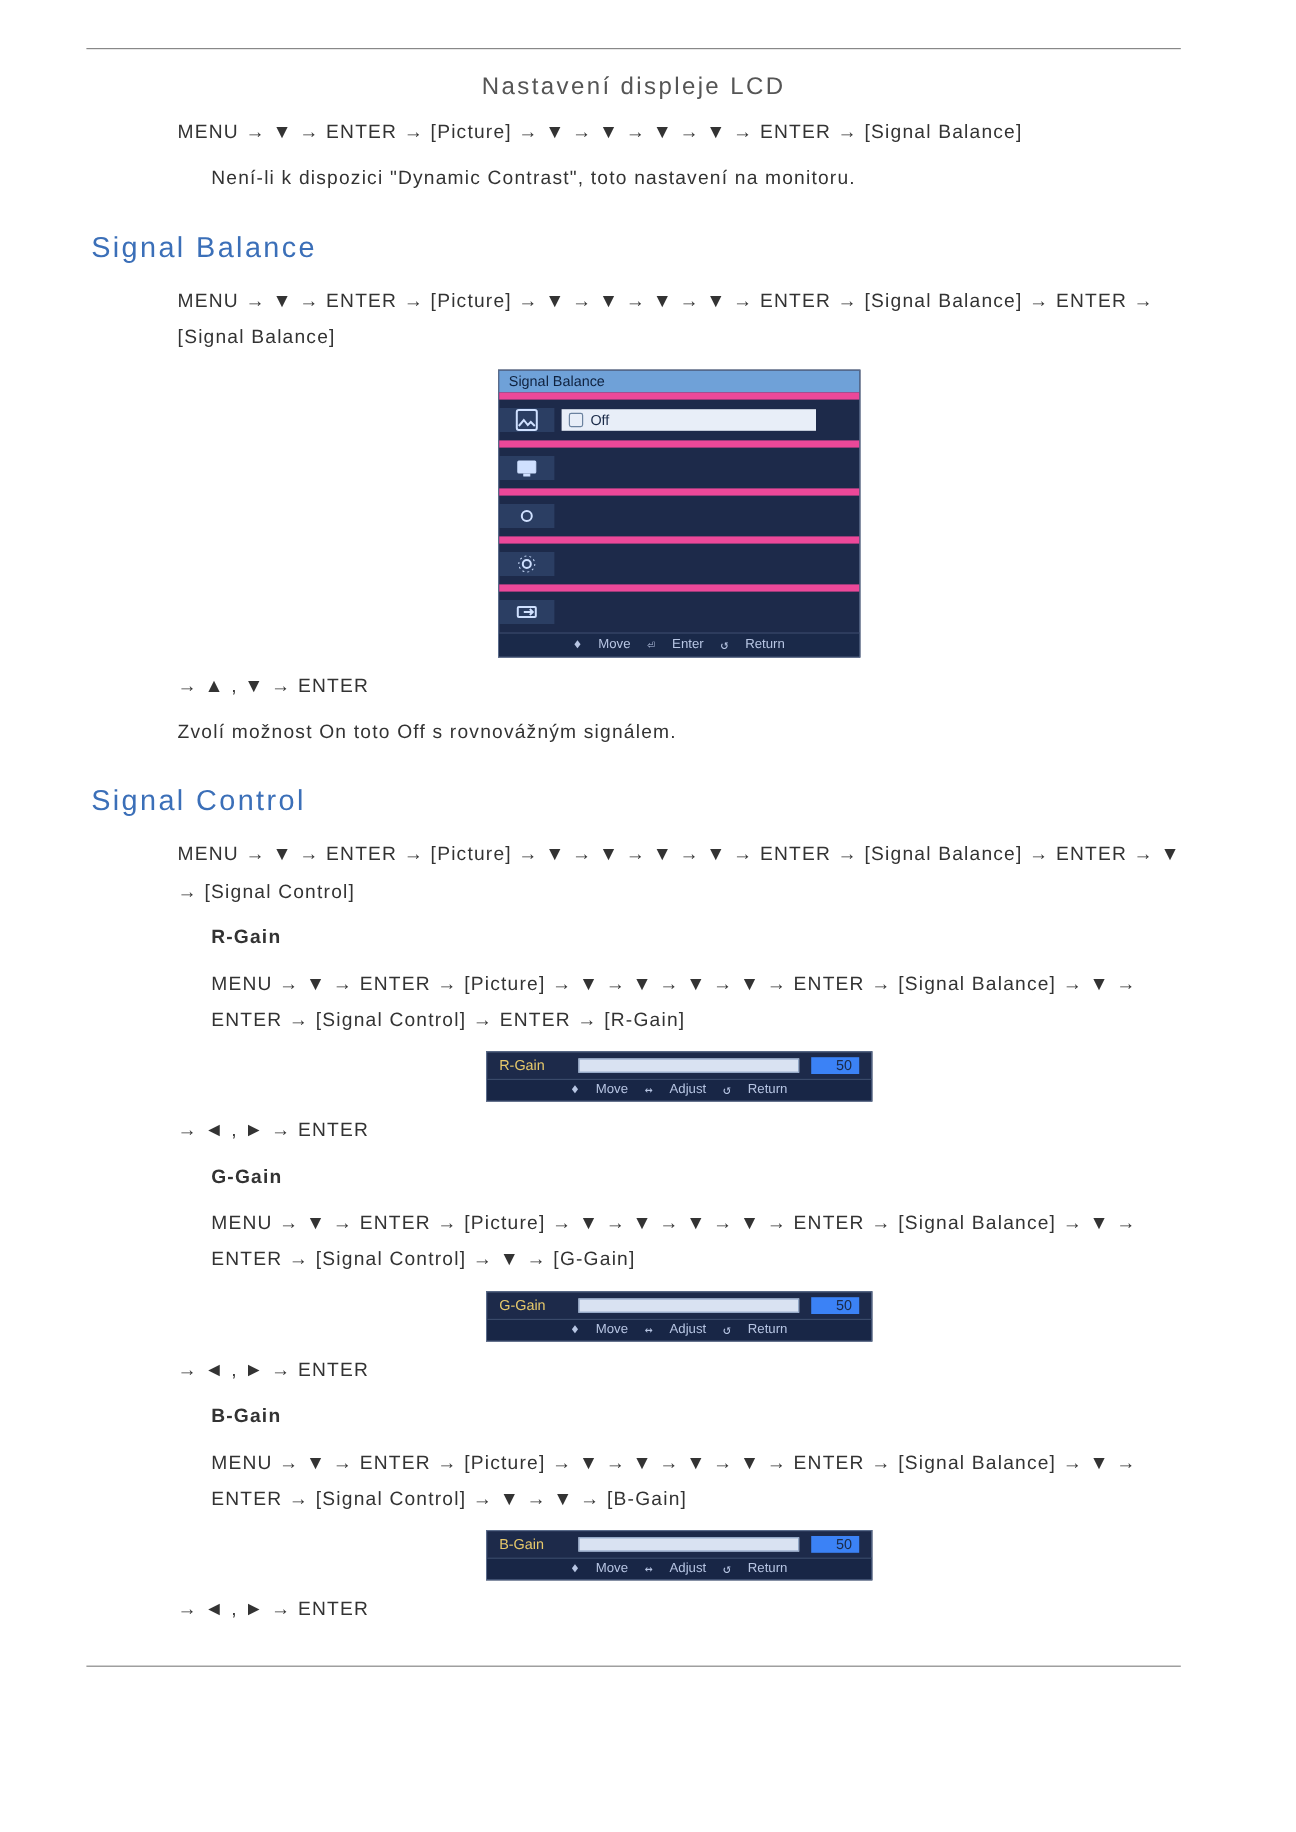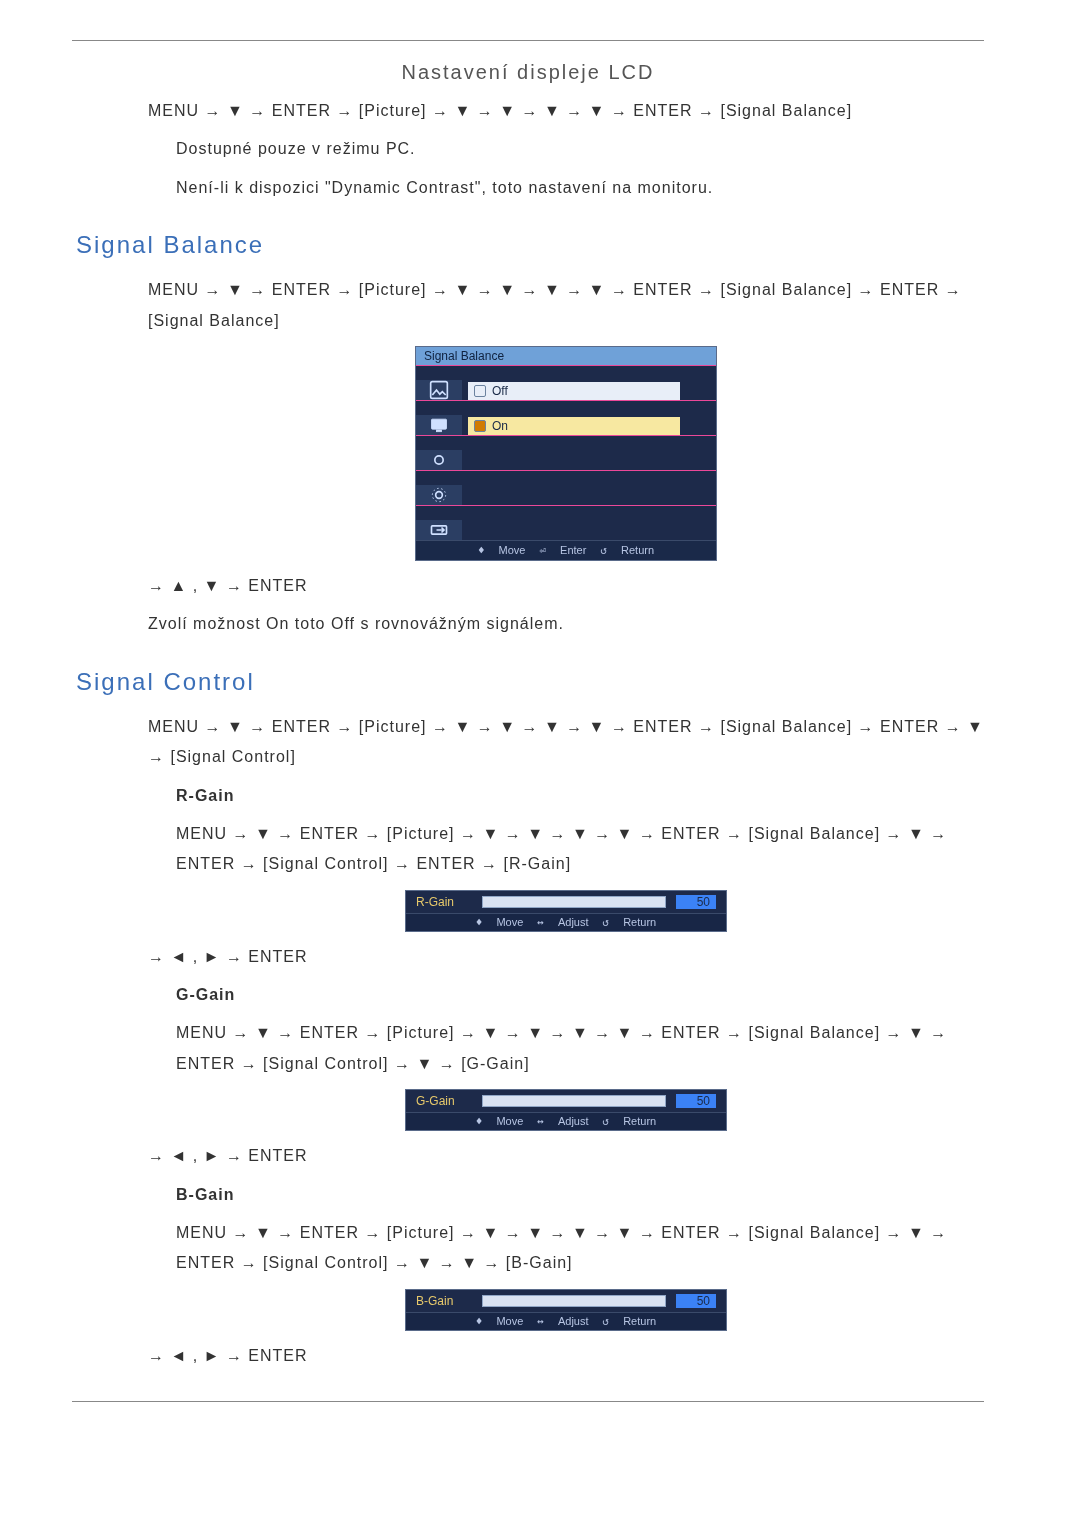--- a/index.html
+++ b/index.html
@@ -8,21 +8,21 @@
   .header-title{text-align:center;color:#555;font-size:20px;letter-spacing:2px;margin:20px 0 12px}
   .footer-bar{border-top:1px solid #888;margin-top:30px;height:1px}
   .section-title{color:#3b6fb8;font-size:24px;letter-spacing:2px;margin:28px 0 16px 4px}
   .body{margin-left:76px}
   .para{color:#333;line-height:1.9;letter-spacing:1px;margin:8px 0}
   .sub{margin-left:28px}
   .center-wrap{display:flex;justify-content:center;margin:10px 0}
   
   .sb-menu{width:300px;border:1px solid #5a6b8a;background:#1d2a4a;font-size:12px;color:#dce5f5}
   .sb-titlebar{background:#6fa1d8;color:#0f223f;padding:2px 8px;font-size:12px}
-  .sb-row{display:flex;align-items:flex-end;height:34px;border-top:1px solid #ec4899}
+  .sb-row{display:flex;align-items:center;height:34px;border-top:6px solid #ec4899}
   .sb-iconcell{width:46px;background:#2b3e63;display:flex;align-items:center;justify-content:center}
   .sb-iconcell svg{width:20px;height:20px;fill:#cfe0ff;stroke:#cfe0ff}
   .sb-body{flex:1;display:flex;align-items:center;padding:0 6px}
   .sb-optbox{background:#e8eef8;color:#1a2a48;font-size:12px;padding:2px 6px;display:inline-flex;align-items:center;gap:6px;min-width:200px}
   .sb-optbox.sel{background:#f7e8a1}
   .sb-radio{width:10px;height:10px;border:1px solid #6b829f;display:inline-block;border-radius:2px}
   .sb-radio.on{background:#d07a00}
   .sb-footer{background:#1a2949;color:#b7c5e3;font-size:11px;display:flex;gap:14px;justify-content:center;padding:3px 0;border-top:1px solid #3a4a6a}
   .sb-footer span::before{margin-right:3px}
   
@@ -37,21 +37,20 @@
 </style>
 </head>
 <body>
 
 <div class="page">
   <hr class="hr">
   <div class="header-title">Nastavení displeje LCD</div>
 
   <div class="body">
     <div class="para">MENU → ▼ → ENTER → [Picture] → ▼ → ▼ → ▼ → ▼ → ENTER → [Signal Balance]</div>
-    <div class="para sub">Dostupné pouze v režimu PC.</div>
     <div class="para sub">Není-li k dispozici "Dynamic Contrast", toto nastavení na monitoru.</div>
   </div>
 
   <div class="section-title">Signal Balance</div>
   <div class="body">
     <div class="para">MENU → ▼ → ENTER → [Picture] → ▼ → ▼ → ▼ → ▼ → ENTER → [Signal Balance] → ENTER → [Signal Balance]</div>
 
     <div class="center-wrap">
       <div class="sb-menu">
         <div class="sb-titlebar">Signal Balance</div>
@@ -70,26 +69,20 @@
               </span>
           </div>
         </div>
 
         <div class="sb-row">
           <div class="sb-iconcell">
             <svg viewBox="0 0 24 24">
                 <rect x="3" y="5" width="18" height="12" rx="1" fill="#cfe0ff"></rect>
                 <rect x="9" y="18" width="6" height="2" fill="#cfe0ff"></rect>
               </svg>
-          </div>
-          <div class="sb-body">
-            <span class="sb-optbox sel">
-                <span class="sb-radio on"></span>
-                <span>On</span>
-              </span>
           </div>
         </div>
 
         <div class="sb-row">
           <div class="sb-iconcell">
             <svg viewBox="0 0 24 24">
                 <circle cx="12" cy="12" r="5" fill="none" stroke-width="2"></circle>
               </svg>
           </div>
           <div class="sb-body"></div>

